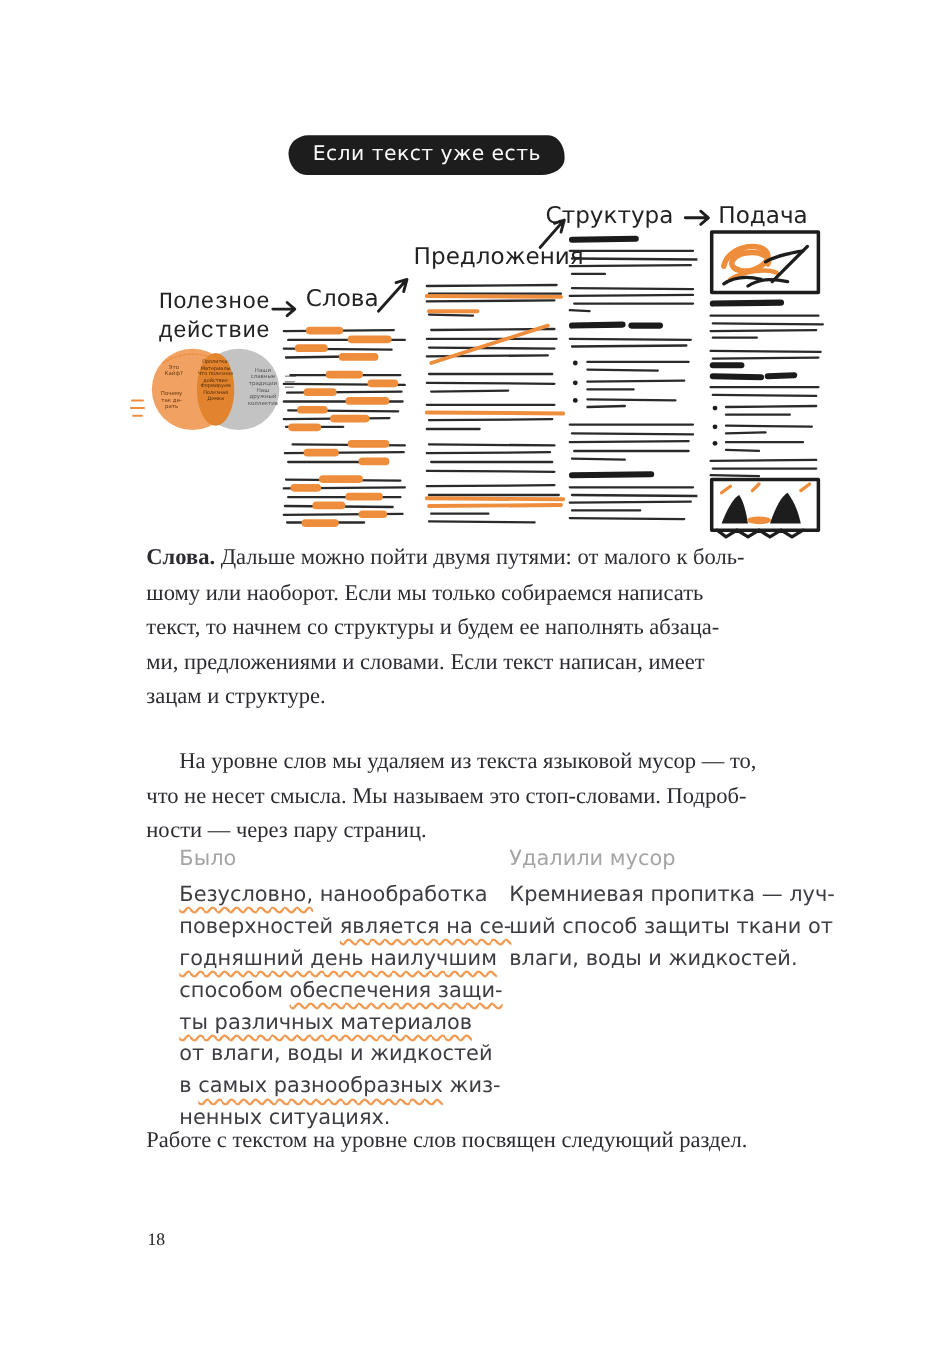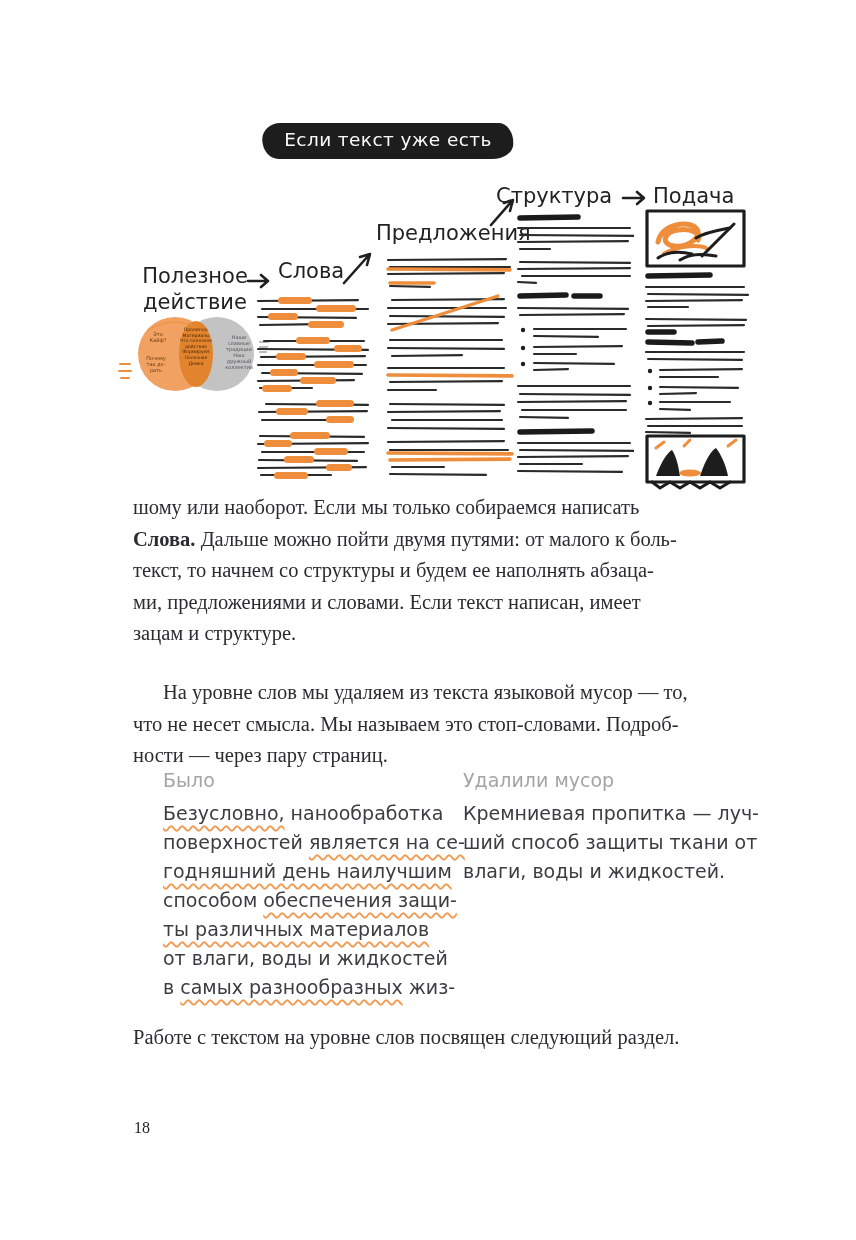--- a/index.html
+++ b/index.html
@@ -8,21 +8,21 @@
 
   
   .badge{position:absolute;top:123px;left:50%;transform:translateX(-50%);
          background:#1d1d1d;color:#fafafa;font-family:"DejaVu Sans",sans-serif;
          font-size:18.5px;letter-spacing:.4px;padding:6px 22px 9px;
          border-radius:22px 18px 26px 20px / 20px 24px 18px 24px;}
 
   
   .dlabel{position:absolute;font-family:"DejaVu Sans",sans-serif;font-size:21px;
           color:#222;white-space:nowrap;}
-  .dlabel.center{text-align:center;line-height:26px;white-space:normal;}
+  .dlabel.center{text-align:center;line-height:26px;white-space:normal;font-family:Liberation Mono, monospace;}
   .sk{position:absolute;}
 
   
   .thin{stroke:#2a2a2a;stroke-width:2.1;stroke-linecap:round;}
   .boldbar{stroke:#1b1b1b;stroke-width:5.5;stroke-linecap:round;}
   .oline{stroke:#ee8d3b;stroke-width:3.6;stroke-linecap:round;}
   .opath{stroke:#ee8d3b;fill:none;stroke-linecap:round;}
   .kpath{stroke:#1d1d1d;fill:none;stroke-linecap:round;}
   .frame{fill:none;stroke:#1d1d1d;stroke-width:3.2;stroke-linejoin:round;}
   .blackfill{fill:#1d1d1d;}
@@ -267,41 +267,42 @@
       <path d="M12,268 C18,252 24,244 28,242 C32,248 34,256 36,268 Z" class="blackfill"></path>
       <path d="M56,268 C62,250 68,242 72,240 C78,248 82,258 84,268 Z" class="blackfill"></path>
       <path d="M8,274 L16,280 L26,274 L36,280 L46,274 L56,280 L66,274 L76,280 L86,274" class="kpath" stroke-width="3"></path>
       <path d="M12,240 L20,234" class="opath" stroke-width="3"></path>
       <path d="M84,238 L92,232" class="opath" stroke-width="3"></path>
       <path d="M40,238 L46,232" class="opath" stroke-width="3"></path>
       <ellipse cx="46" cy="265" rx="11" ry="3.5" class="ofill"></ellipse>
     </svg>
 
   <div class="bodypar" style="top:492px;">
+      <div class="ln"><span class="bseg">Слова.</span><span> Дальше можно пойти двумя путями: от малого к боль-</span></div>
       <div class="ln"><span>шому или наоборот. Если мы только собираемся написать</span></div>
-      <div class="ln"><span class="bseg">Слова.</span><span> Дальше можно пойти двумя путями: от малого к боль-</span></div>
       <div class="ln"><span>текст, то начнем со структуры и будем ее наполнять абзаца-</span></div>
       <div class="ln"><span>ми, предложениями и словами. Если текст написан, имеет</span></div>
       <div class="ln"><span>зацам и структуре.</span></div>
     </div>
   <div class="bodypar indent-first" style="top:677px;">
       <div class="ln">На уровне слов мы удаляем из текста языковой мусор — то,</div>
       <div class="ln">что не несет смысла. Мы называем это стоп-словами. Подроб-</div>
       <div class="ln">ности — через пару страниц.</div>
     </div>
 
   <div class="exhead" style="left:163px;top:769px;">Было</div>
   <div class="excol" style="left:163px;top:799px;width:300px;">
       <div class="ln"><span class="wavy">Безусловно,</span><span> нанообработка</span></div>
       <div class="ln"><span>поверхностей </span><span class="wavy">является на се-</span></div>
       <div class="ln"><span class="wavy">годняшний день наилучшим</span></div>
       <div class="ln"><span>способом </span><span class="wavy">обеспечения защи-</span></div>
       <div class="ln"><span class="wavy">ты различных материалов</span></div>
       <div class="ln"><span>от влаги, воды и жидкостей</span></div>
       <div class="ln"><span>в </span><span class="wavy">самых разнообразных</span><span> жиз-</span></div>
+      <div class="ln"><span>ненных ситуациях.</span></div>
     </div>
 
   <div class="exhead" style="left:463px;top:769px;">Удалили мусор</div>
   <div class="excol" style="left:463px;top:799px;width:300px;">
       <div class="ln">Кремниевая пропитка — луч-</div>
       <div class="ln">ший способ защиты ткани от</div>
       <div class="ln">влаги, воды и жидкостей.</div>
     </div>
 
   <div class="closing">Работе с текстом на уровне слов посвящен следующий раздел.</div>

